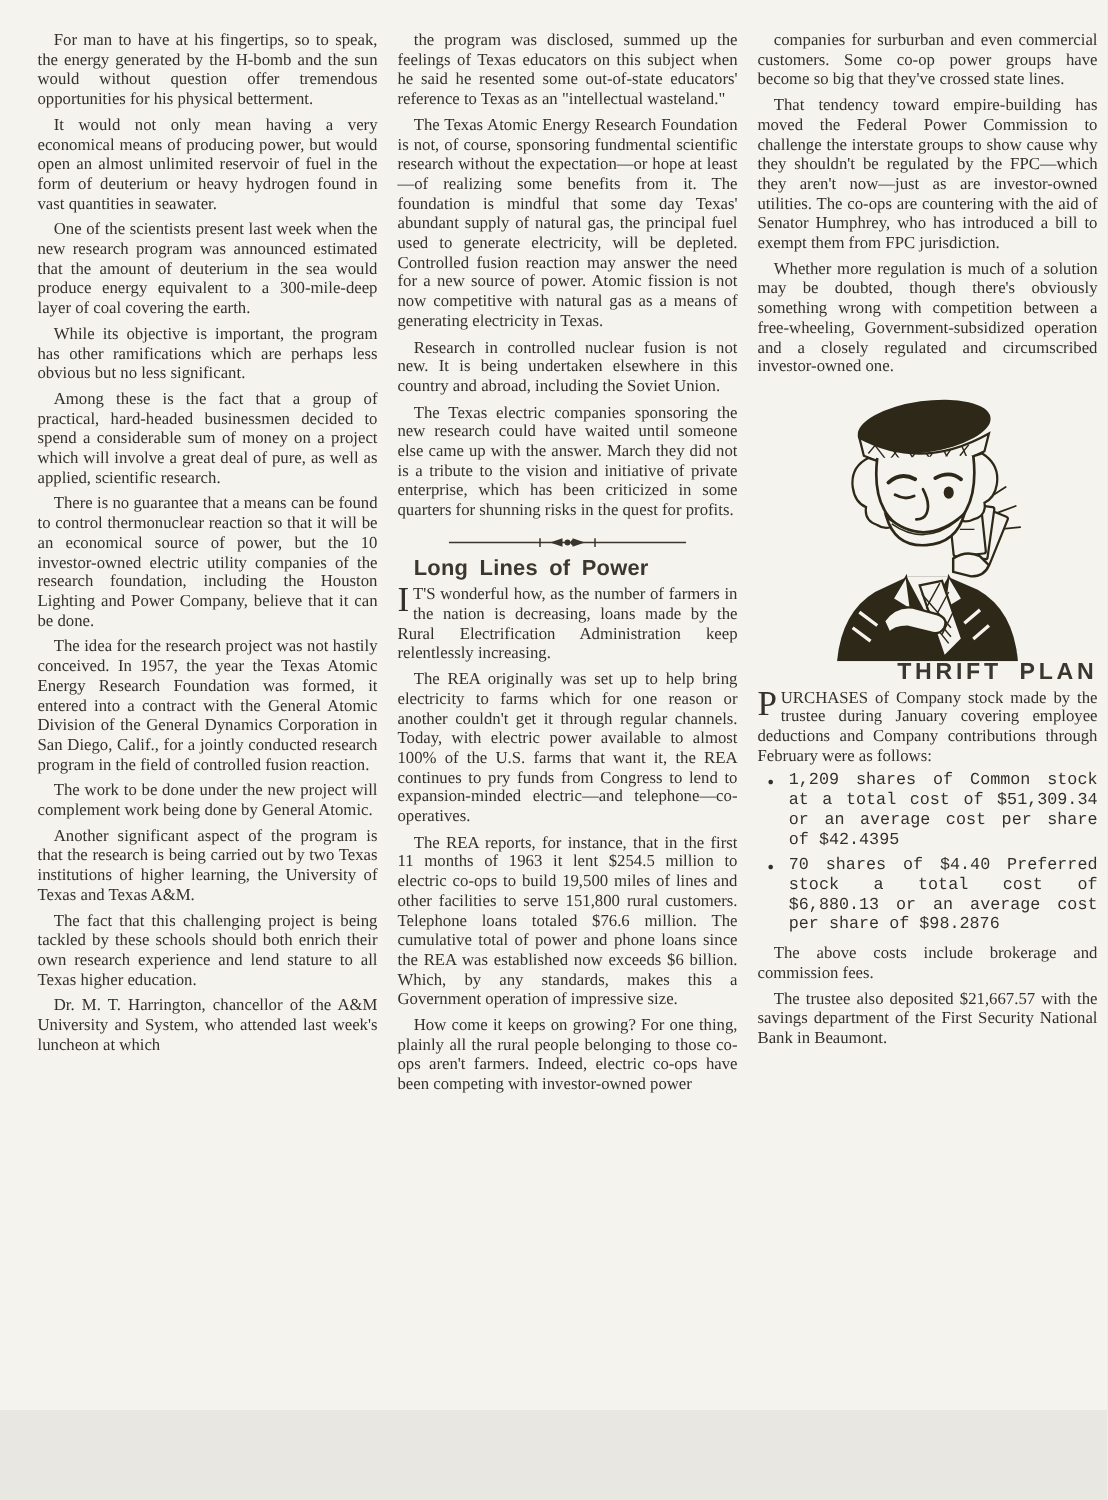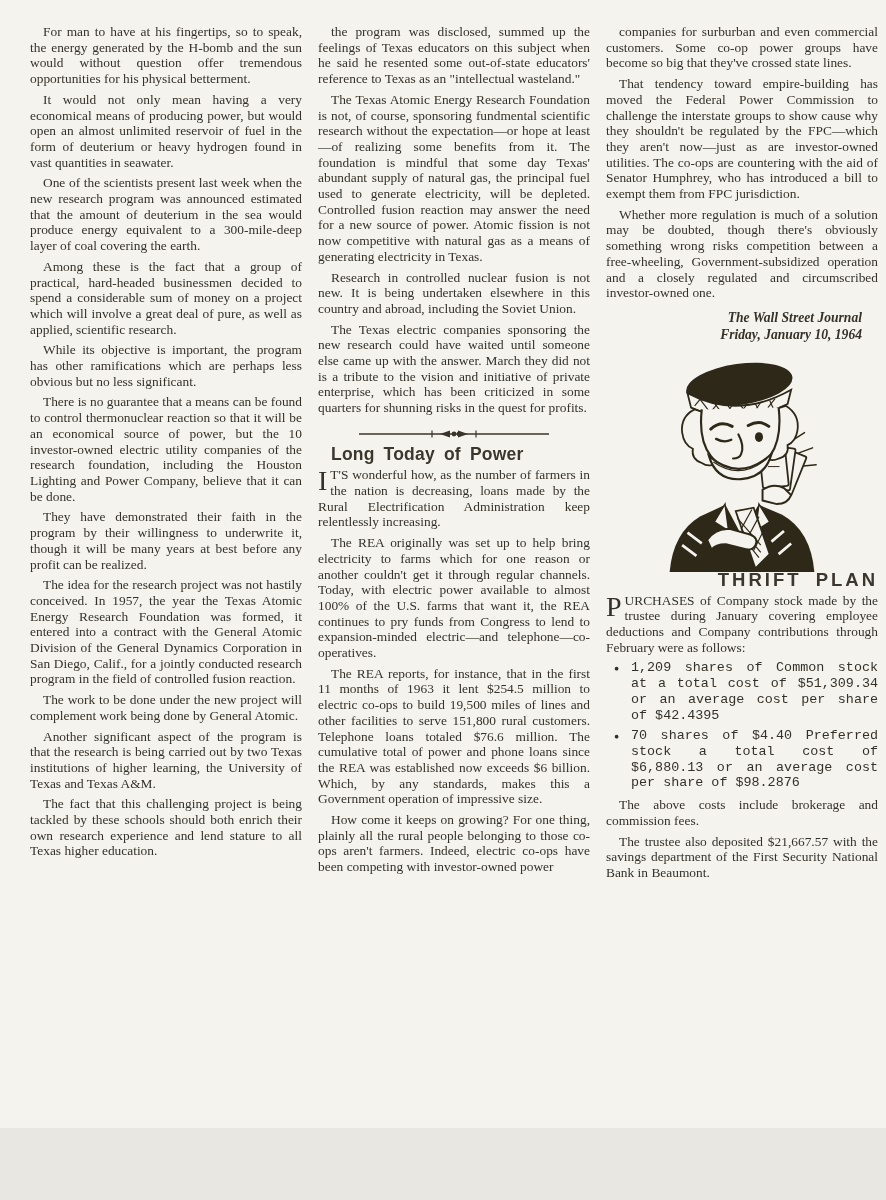--- a/index.html
+++ b/index.html
@@ -47,65 +47,61 @@
 </head>
 <body>
 
 <div class="page">
   <div class="columns">
 
     <div class="col">
       <p>For man to have at his fingertips, so to speak, the energy generated by the H-bomb and the sun would without question offer tremendous opportunities for his physical betterment.</p>
       <p>It would not only mean having a very economical means of producing power, but would open an almost unlimited reservoir of fuel in the form of deuterium or heavy hydrogen found in vast quantities in seawater.</p>
       <p>One of the scientists present last week when the new research program was announced estimated that the amount of deuterium in the sea would produce energy equivalent to a 300-mile-deep layer of coal covering the earth.</p>
+      <p>While its objective is important, the program has other ramifications which are perhaps less obvious but no less significant.</p>
       <p>Among these is the fact that a group of practical, hard-headed businessmen decided to spend a considerable sum of money on a project which will involve a great deal of pure, as well as applied, scientific research.</p>
-      <p>While its objective is important, the program has other ramifications which are perhaps less obvious but no less significant.</p>
       <p>There is no guarantee that a means can be found to control thermonuclear reaction so that it will be an economical source of power, but the 10 investor-owned electric utility companies of the research foundation, including the Houston Lighting and Power Company, believe that it can be done.</p>
-      <p>They have demonstrated their faith in the program by their willingness to underwrite it, though it will be many years at best before any profit can be realized.</p>
       <p>The idea for the research project was not hastily conceived. In 1957, the year the Texas Atomic Energy Research Foundation was formed, it entered into a contract with the General Atomic Division of the General Dynamics Corporation in San Diego, Calif., for a jointly conducted research program in the field of controlled fusion reaction.</p>
       <p>The work to be done under the new project will complement work being done by General Atomic.</p>
       <p>Another significant aspect of the program is that the research is being carried out by two Texas institutions of higher learning, the University of Texas and Texas A&amp;M.</p>
       <p>The fact that this challenging project is being tackled by these schools should both enrich their own research experience and lend stature to all Texas higher education.</p>
+      <p>Dr. M. T. Harrington, chancellor of the A&amp;M University and System, who attended last week's luncheon at which</p>
     </div>
 
     <div class="col">
       <p>the program was disclosed, summed up the feelings of Texas educators on this subject when he said he resented some out-of-state educators' reference to Texas as an "intellectual wasteland."</p>
       <p>The Texas Atomic Energy Research Foundation is not, of course, sponsoring fundmental scientific research without the expectation—or hope at least—of realizing some benefits from it. The foundation is mindful that some day Texas' abundant supply of natural gas, the principal fuel used to generate electricity, will be depleted. Controlled fusion reaction may answer the need for a new source of power. Atomic fission is not now competitive with natural gas as a means of generating electricity in Texas.</p>
       <p>Research in controlled nuclear fusion is not new. It is being undertaken elsewhere in this country and abroad, including the Soviet Union.</p>
       <p>The Texas electric companies sponsoring the new research could have waited until someone else came up with the answer. March they did not is a tribute to the vision and initiative of private enterprise, which has been criticized in some quarters for shunning risks in the quest for profits.</p>
 
       <div class="divider-wrap">
         <svg width="190" height="12" viewBox="0 0 190 12">
           <line x1="0" y1="6" x2="190" y2="6" stroke="#3a352c" stroke-width="1.3"></line>
           <line x1="73" y1="2.5" x2="73" y2="9.5" stroke="#3a352c" stroke-width="1.2"></line>
           <line x1="117" y1="2.5" x2="117" y2="9.5" stroke="#3a352c" stroke-width="1.2"></line>
           <path d="M81 6 L91 2.6 L91 9.4 Z" fill="#3a352c"></path>
           <circle cx="95" cy="6" r="2.4" fill="#3a352c"></circle>
           <circle cx="100" cy="6" r="2.4" fill="#3a352c"></circle>
           <path d="M109 6 L99 2.6 L99 9.4 Z" fill="#3a352c"></path>
         </svg>
       </div>
 
-      <p class="section-heading">Long Today of Power</p>
+      <p class="section-heading">Long Lines of Power</p>
 
       <p class="lead"><span class="dropcap">I</span><span>T'S wonderful how, as the number of farmers in the nation is decreasing, loans made by the Rural Electrification Administration keep relentlessly increasing.</span></p>
       <p>The REA originally was set up to help bring electricity to farms which for one reason or another couldn't get it through regular channels. Today, with electric power available to almost 100% of the U.S. farms that want it, the REA continues to pry funds from Congress to lend to expansion-minded electric—and telephone—co-operatives.</p>
       <p>The REA reports, for instance, that in the first 11 months of 1963 it lent $254.5 million to electric co-ops to build 19,500 miles of lines and other facilities to serve 151,800 rural customers. Telephone loans totaled $76.6 million. The cumulative total of power and phone loans since the REA was established now exceeds $6 billion. Which, by any standards, makes this a Government operation of impressive size.</p>
       <p>How come it keeps on growing? For one thing, plainly all the rural people belonging to those co-ops aren't farmers. Indeed, electric co-ops have been competing with investor-owned power</p>
     </div>
 
     <div class="col">
       <p>companies for surburban and even commercial customers. Some co-op power groups have become so big that they've crossed state lines.</p>
       <p>That tendency toward empire-building has moved the Federal Power Commission to challenge the interstate groups to show cause why they shouldn't be regulated by the FPC—which they aren't now—just as are investor-owned utilities. The co-ops are countering with the aid of Senator Humphrey, who has introduced a bill to exempt them from FPC jurisdiction.</p>
-      <p>Whether more regulation is much of a solution may be doubted, though there's obviously something wrong risks competition between a free-wheeling, Government-subsidized operation and a closely regulated and circumscribed investor-owned one.</p>
+      <p>Whether more regulation is much of a solution may be doubted, though there's obviously something wrong with competition between a free-wheeling, Government-subsidized operation and a closely regulated and circumscribed investor-owned one.</p>
 
-      <div class="attribution">
-        <div>The Wall Street Journal</div>
-        <div>Friday, January 10, 1964</div>
-      </div>
 
       <div class="cartoon-wrap">
         <svg width="188" height="218" viewBox="0 0 210 244">
 
           <g fill="none" stroke="#2e2818" stroke-width="1.6" stroke-linecap="round">
             <path d="M148 88 l13 -15"></path>
             <path d="M158 99 l17 -11"></path>
             <path d="M165 112 l19 -7"></path>
             <path d="M168 126 l20 -2"></path>
             <path d="M141 82 l5 -16"></path>

